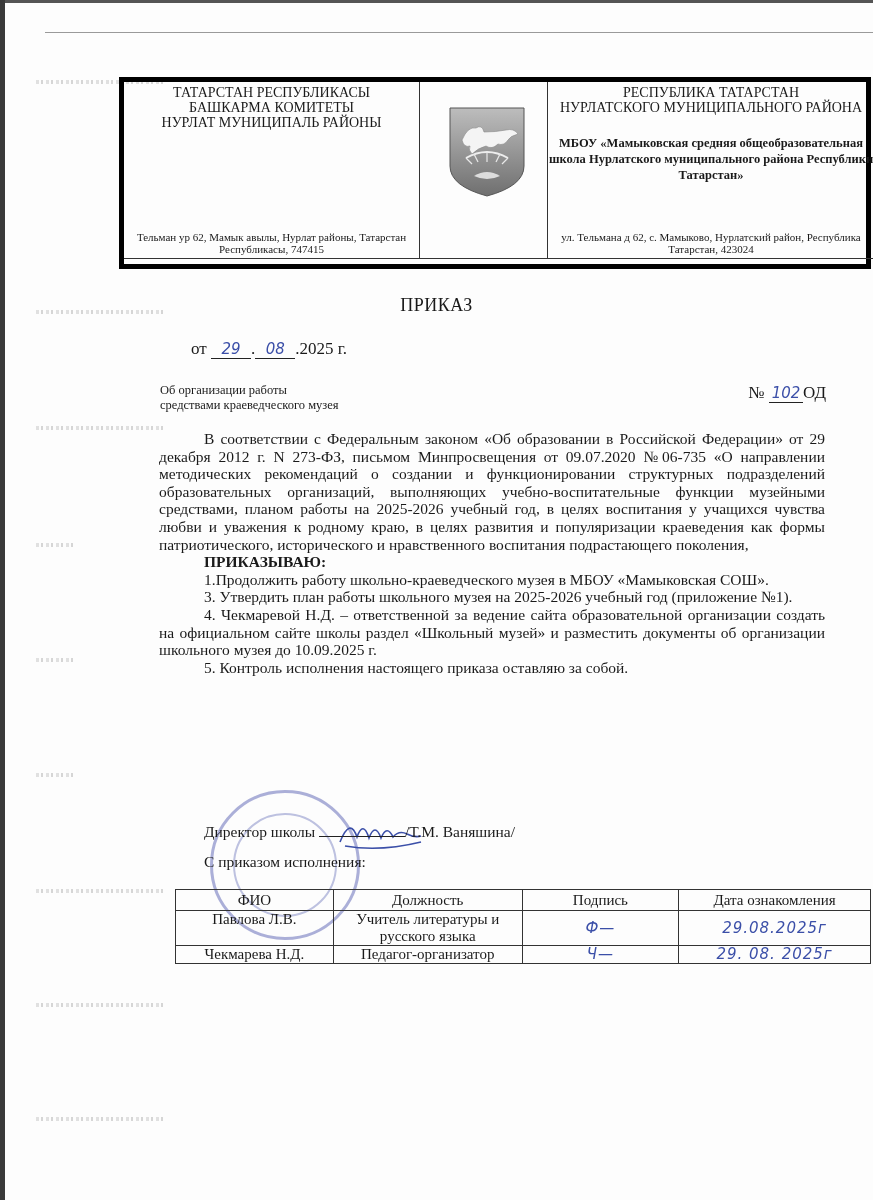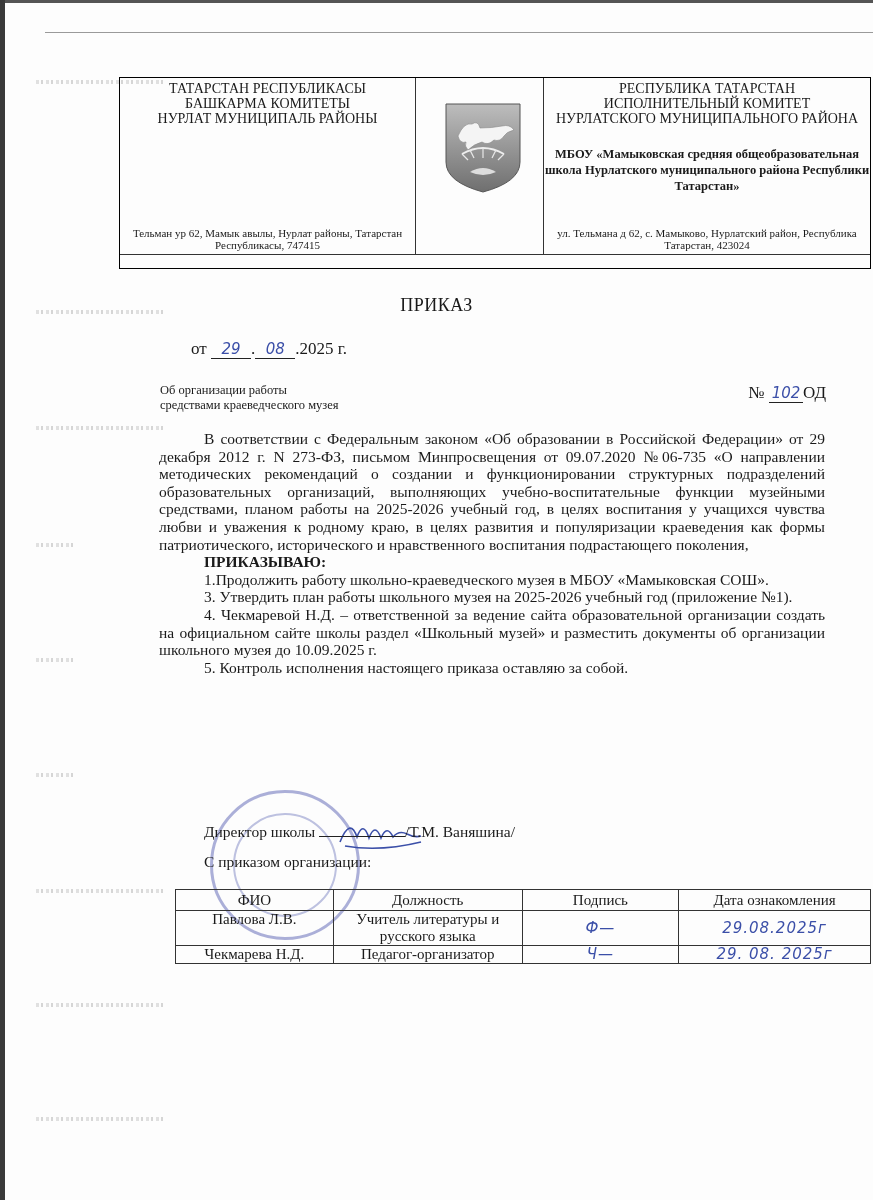--- a/index.html
+++ b/index.html
@@ -13,21 +13,21 @@
   .edge-top { position: absolute; left: 0; top: 0; width: 873px; height: 3px; background: #555; }
   .top-rule { position: absolute; left: 45px; top: 32px; width: 828px; height: 1px; background: #9a9a9a; }
   .scan-noise { position: absolute; left: 36px; height: 4px; width: 130px;
     background: repeating-linear-gradient(90deg, #c9c9c9 0 3px, transparent 3px 5px, #b5b5b5 5px 7px, transparent 7px 10px);
     opacity: .55; }
   .scan-noise.short { width: 40px; }
 
   
   .header {
     position: absolute; left: 119px; top: 77px; width: 752px; height: 192px;
-    border: 1px solid #000000; box-sizing: border-box; font-family: Liberation Serif, serif;
+    border: 5px solid #000000; box-sizing: border-box; font-family: Liberation Serif, serif;
   }
   .hcol { position: absolute; top: 0; height: 176px; box-sizing: border-box; text-align: center; }
   .hcol.left { left: 0; width: 296px; border-right: 1px solid #333; }
   .hcol.mid { left: 296px; width: 128px; border-right: 1px solid #333; }
   .hcol.right { left: 424px; width: 326px; }
   .hline { position: absolute; left: 0; top: 176px; width: 750px; height: 1px; background: #333; }
   .contact { position: absolute; left: 0; top: 178px; width: 750px; text-align: center; font-size: 11px; }
   .caps { font-size: 14px; line-height: 15px; margin-top: 3px; }
   .boldname { font-weight: bold; font-size: 13.5px; line-height: 16px; margin-top: 16px; }
   .addr { font-size: 11px; line-height: 12px; position: absolute; bottom: 3px; left: 0; right: 0; }
@@ -104,21 +104,20 @@
           <line x1="24" y1="58" x2="18" y2="52"></line>
         <line x1="54" y1="58" x2="60" y2="52"></line>
       </g>
       <path d="M14 34 Q20 20 28 22 Q34 18 36 26 Q48 26 58 24 Q66 22 70 28 Q62 30 60 34 Q56 40 50 38 Q44 44 38 40 Q30 42 24 48 Q20 44 22 40 Q16 42 14 34 Z" fill="#f4f4f4" stroke="#888" stroke-width=".6"></path>
       <path d="M26 70 Q39 62 52 70 Q39 76 26 70 Z" fill="#ddd"></path>
     </svg>
   </div>
   <div class="hcol right">
     <div class="caps">
       <div>РЕСПУБЛИКА  ТАТАРСТАН</div>
-      <div>ИСПОЛНИТЕЛЬНЫЙ КОМИТЕТ</div>
       <div>НУРЛАТСКОГО МУНИЦИПАЛЬНОГО РАЙОНА</div>
     </div>
     <div class="boldname">МБОУ «Мамыковская средняя общеобразовательная школа Нурлатского муниципального района Республики Татарстан»</div>
     <div class="addr">ул. Тельмана д 62, с. Мамыково, Нурлатский район, Республика Татарстан, 423024</div>
   </div>
   <div class="hline"></div>
 </div>
 
 <div class="title">ПРИКАЗ</div>
 
@@ -148,21 +147,21 @@
 
 <div class="stamp"></div>
 <svg class="sig-scribble" viewBox="0 0 90 40">
   <path d="M5 30 Q15 5 22 25 Q28 8 34 26 Q40 10 46 26 Q52 12 58 25 Q64 18 72 22 Q80 26 86 24 M10 34 Q45 40 86 30" fill="none" stroke="#3b4fa8" stroke-width="1.6"></path>
 </svg>
 
 <div class="sign">
   <span>Директор школы</span>
   <span class="sigline"></span><span>/Т.М. Ваняшина/</span>
 </div>
-<div class="acq">С приказом организации:</div>
+<div class="acq">С приказом исполнения:</div>
 
 <table class="ack">
   <tbody>
       <tr>
     <th class="c1">ФИО</th>
     <th class="c2">Должность</th>
     <th class="c3">Подпись</th>
     <th class="c4">Дата ознакомления</th>
   </tr>
   <tr>

